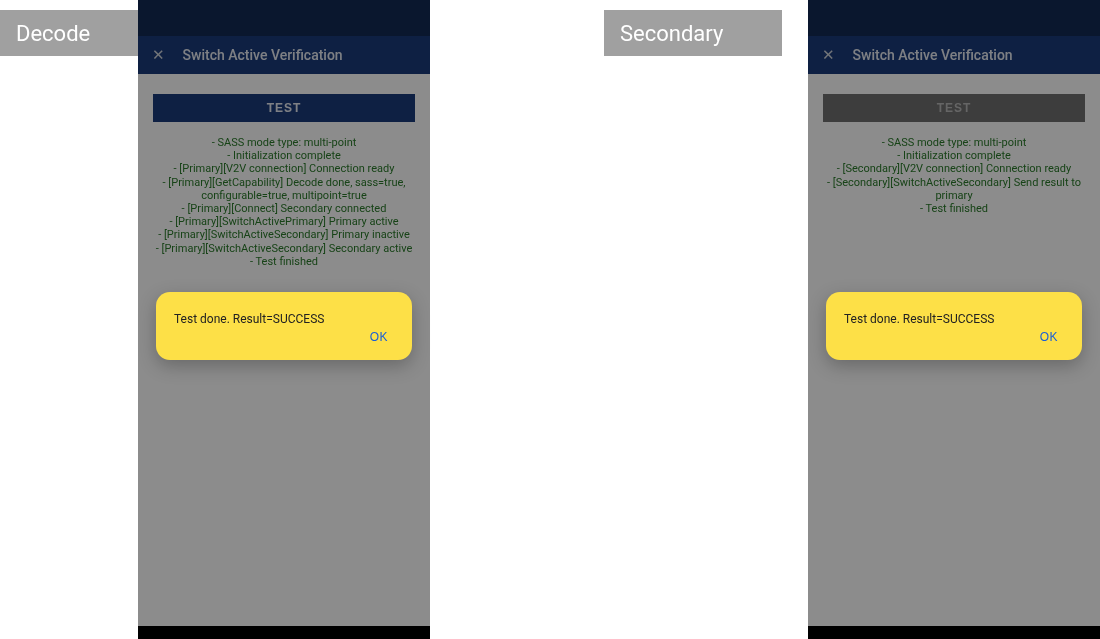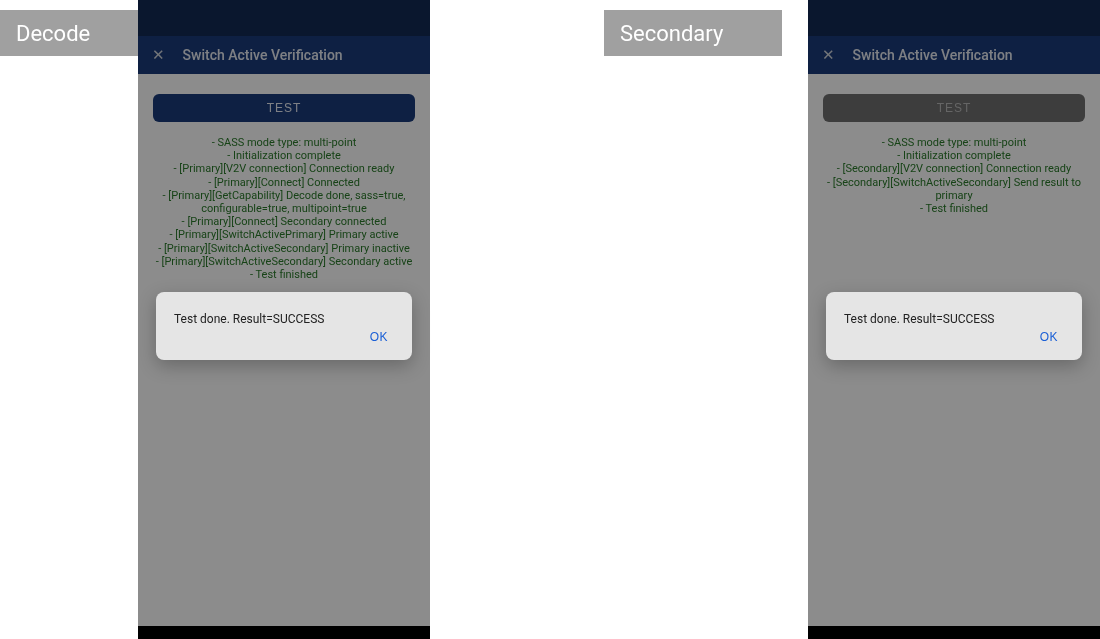--- a/index.html
+++ b/index.html
@@ -52,40 +52,40 @@
     .test-btn {
       width: 262px;
       margin: 6px auto 14px auto;
       display: block;
       background: #1a3b7a;
       color: #e6eaf2;
       border: none;
       height: 28px;
       font-size: 12px;
       letter-spacing: 1px;
-      font-weight: 400;
-      border-radius: 6px;
+      font-weight: 700;
+      border-radius: 0;
     }
     .test-btn.disabled {
       background: #6f6f6f;
       color: #b9b9b9;
     }
     .log {
       padding: 0 2px;
       font-size: 11px;
       line-height: 1.2;
       color: #2a7a2a;
     }
     .log .line { display: block; text-align: center; }
     .dialog {
       position: absolute;
       left: 18px; right: 18px;
       top: 292px;
-      background: #e5e5e5;
-      border-radius: 8px;
+      background: #fde047;
+      border-radius: 14px;
       box-shadow: 0 6px 18px rgba(0,0,0,0.25);
       z-index: 10;
       padding: 20px 18px 8px 18px;
     }
     .dialog .msg {
       font-size: 12px;
       color: #222;
     }
     .dialog .actions {
       text-align: right;
@@ -139,21 +139,20 @@
       <div class="app-bar">
         <span class="close-icon">✕</span>
         <span class="title">Switch Active Verification</span>
       </div>
       <div class="content">
         <button class="test-btn">TEST</button>
         <div class="log" id="log-primary">
             <span class="line">- SASS mode type: multi-point</span>
             <span class="line">- Initialization complete</span>
             <span class="line">- [Primary][V2V connection] Connection ready</span>
-            <span class="line">- [Primary][Connect] Connected</span>
             <span class="line">- [Primary][GetCapability] Decode done, sass=true, configurable=true, multipoint=true</span>
             <span class="line">- [Primary][Connect] Secondary connected</span>
             <span class="line">- [Primary][SwitchActivePrimary] Primary active</span>
             <span class="line">- [Primary][SwitchActiveSecondary] Primary inactive</span>
             <span class="line">- [Primary][SwitchActiveSecondary] Secondary active</span>
             <span class="line">- Test finished</span>
           </div>
       </div>
     </div>
     <div class="overlay-scrim"></div>

